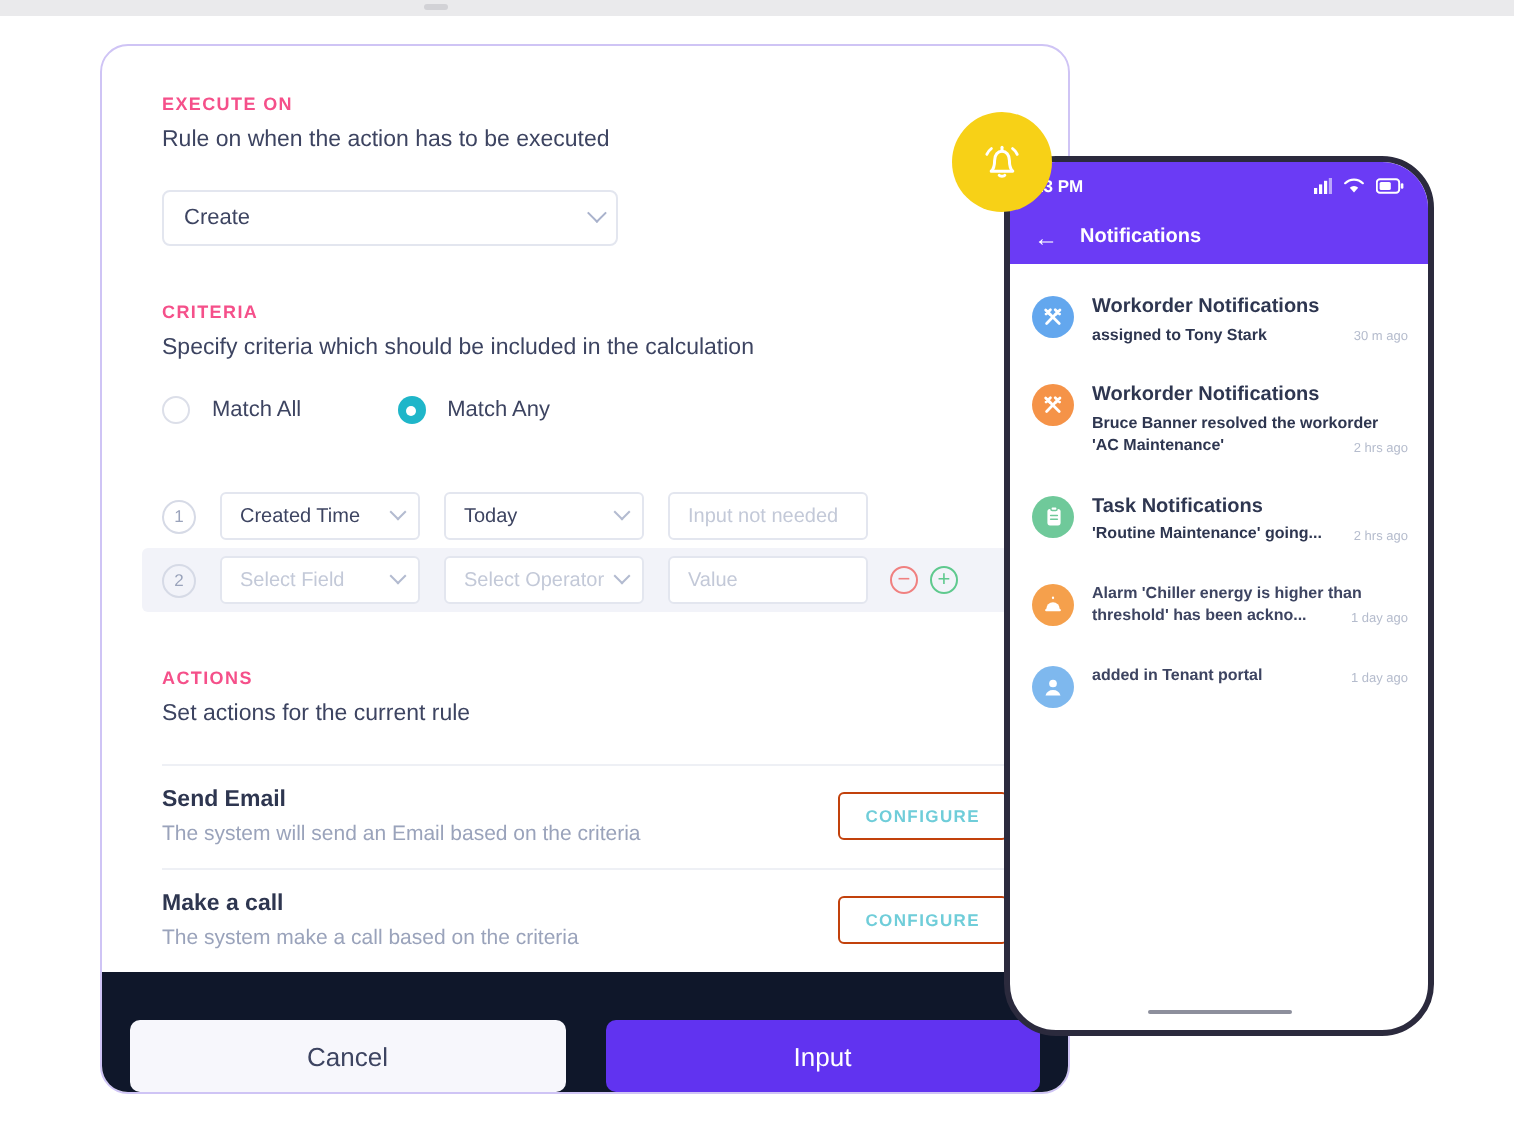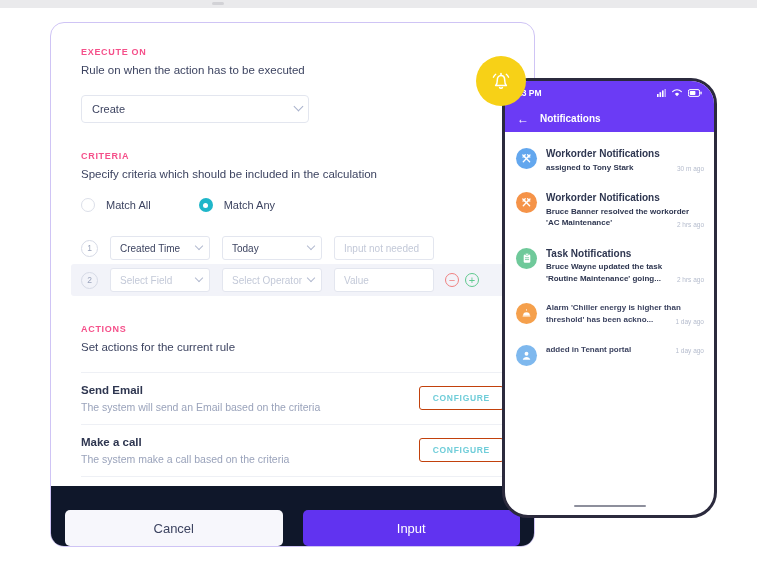--- a/index.html
+++ b/index.html
@@ -52,21 +52,21 @@
   .select-box .chev {
     position: absolute; right: 9px; top: 50%; transform: translateY(-60%);
     width: 7px; height: 7px; border-right: 1.3px solid #a9b2cc;
     border-bottom: 1.3px solid #a9b2cc; transform-origin: center;
     rotate: 45deg; margin-top: -3px;
   }
 
   .spacer-lg { height: 28px; }
 
   
-  .radio-row { display: flex; align-items: center; gap: 0; margin-bottom: 20px; }
+  .radio-row { display: flex; align-items: center; gap: 0; margin-bottom: 30px; }
   .radio-item { display: flex; align-items: center; }
   .radio-item + .radio-item { margin-left: 48px; justify-content: flex-end; }
   .radio-o {
     width: 14px; height: 14px; border-radius: 50%;
     border: 1.3px solid #dcdfe9; background: #fff;
   }
   .radio-o.on {
     border: none; background: #1fb6c9;
     display: flex; align-items: center; justify-content: center;
   }
@@ -380,21 +380,20 @@
       <div class="notif-item">
         <span class="notif-ico" style="background:#6fc99a">
           <svg width="10" height="11" viewBox="0 0 10 12">
             <rect x="1.4" y="1.6" width="7.2" height="9" rx="1.4" fill="#fff"></rect>
             <rect x="3.3" y="0.4" width="3.4" height="2" rx="0.8" fill="#fff" stroke="#6fc99a" stroke-width="0.8"></rect>
             <path d="M3.2 5.2 H6.8 M3.2 7.2 H6.8" stroke="#6fc99a" stroke-width="0.9" stroke-linecap="round"></path>
           </svg>
         </span>
         <div class="notif-body">
           <div class="notif-cat">Task Notifications</div>
-          <div class="notif-txt">Bruce Wayne updated the task</div>
           <div class="notif-last">
             <span class="notif-txt">'Routine Maintenance' going...</span>
             <span class="notif-time">2 hrs ago</span>
           </div>
         </div>
       </div>
 
       <div class="notif-item">
         <span class="notif-ico" style="background:#f5a04c">
           <svg width="11" height="11" viewBox="0 0 12 12">

